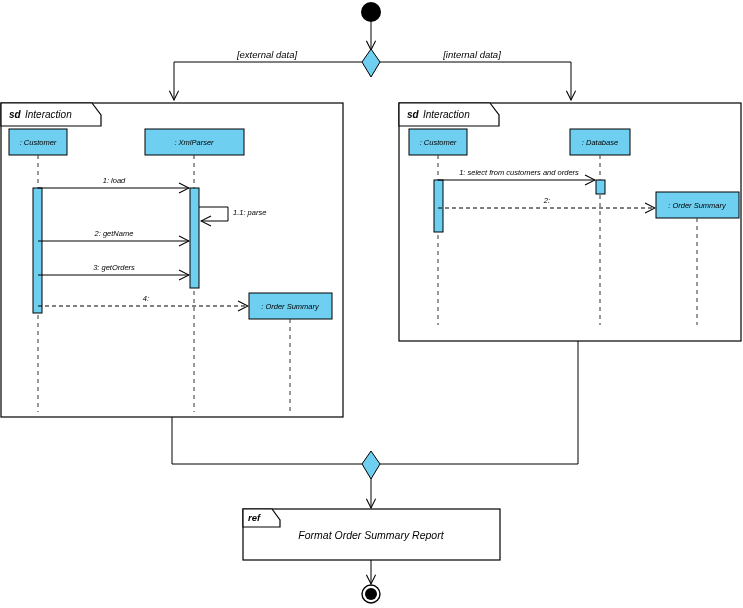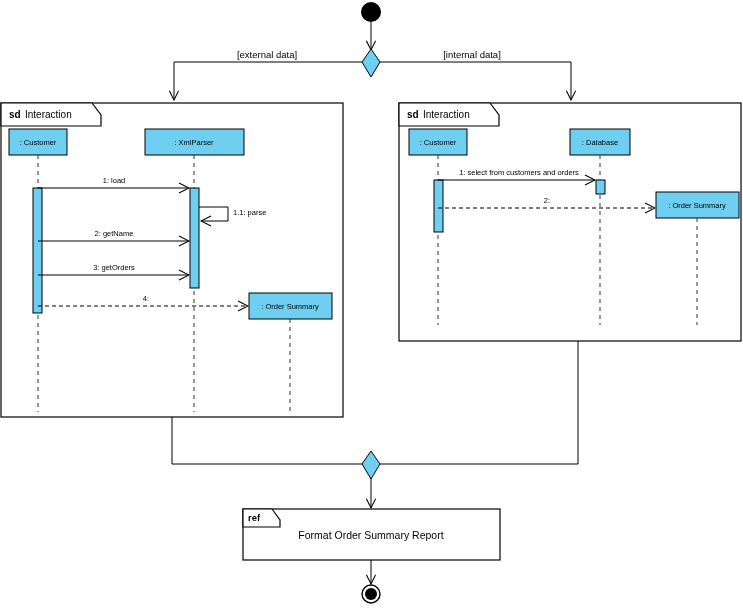--- a/index.html
+++ b/index.html
@@ -10,20 +10,21 @@
   body {
     width: 743px;
     height: 608px;
     font-family: "Liberation Sans", sans-serif;
     overflow: hidden;
   }
   #diagram-root {
     position: relative;
     width: 743px;
     height: 608px;
+    font-style: italic;
   }
   svg { display: block; }
   text {
     font-family: "Liberation Sans", sans-serif;
     fill: #000000;
   }
   .lbl-guard      { font-size: 9.5px; }
   .lbl-frame-kind { font-size: 10px; font-weight: bold; }
   .lbl-frame-name { font-size: 10px; }
   .lbl-lifeline   { font-size: 7.5px; }

